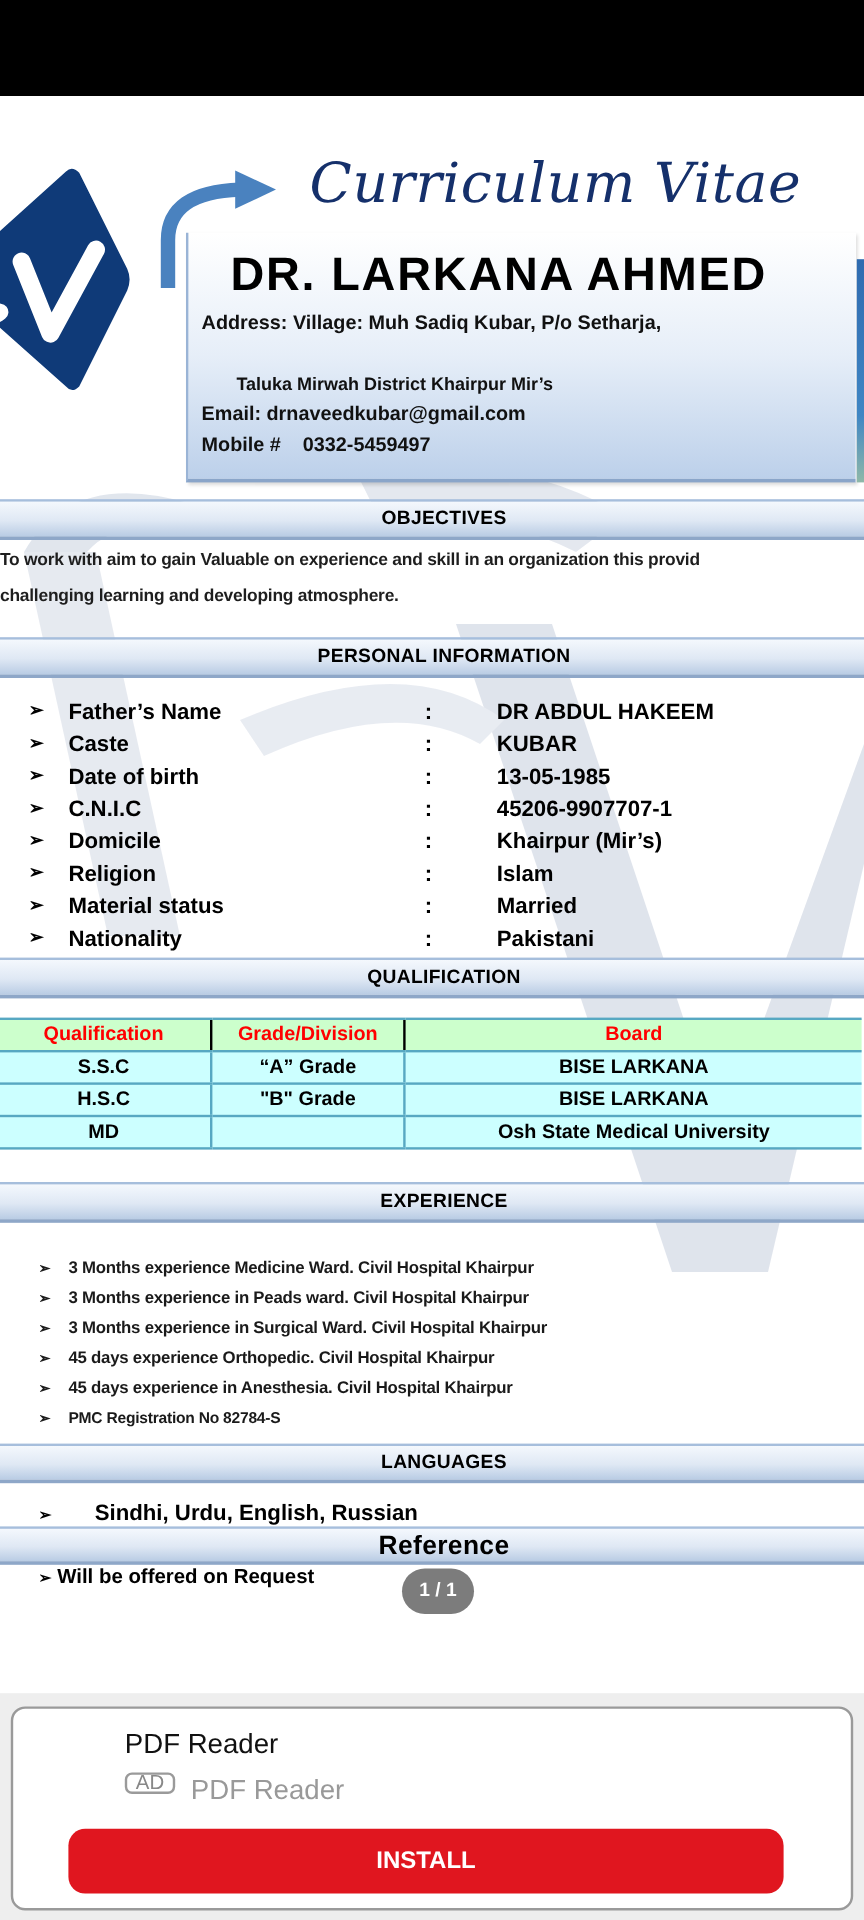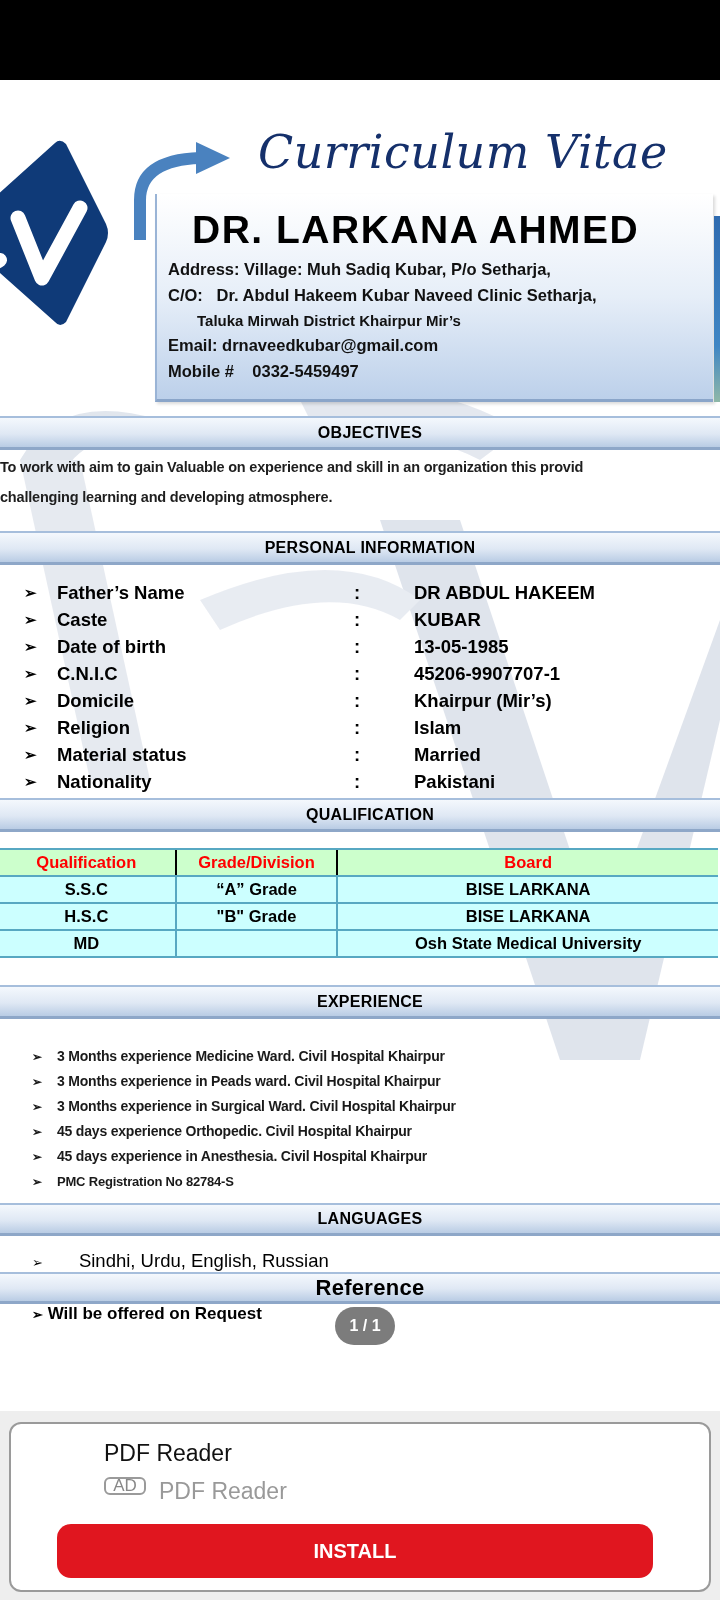--- a/index.html
+++ b/index.html
@@ -49,21 +49,21 @@
   .qtable td { background: #ccffff; color: #000; height: 27px; text-align: center; border: 2px solid #57a8c2; border-right: 0; }
   .qtable td:first-child { border-left: 0; }
   .qtable th.c1, .qtable td.c1 { width: 178px; }
   .qtable th.c2, .qtable td.c2 { width: 162px; }
   .qtable th.c3, .qtable td.c3 { width: 382px; }
 
   
   .exp-item { position: absolute; left: 32px; font-size: 14px; font-weight: bold; color: #1a1a1a; white-space: nowrap; letter-spacing: -0.2px; }
   .exp-item .b { display: inline-block; width: 25px; font-size: 12px; }
 
-  .lang { position: absolute; left: 32px; top: 1170px; font-weight: normal; font-size: 18.5px; color: #000; white-space: pre; }
+  .lang { position: absolute; left: 32px; top: 1170px; font-weight: bold; font-size: 18.5px; color: #000; white-space: pre; }
   .ref { position: absolute; left: 32px; top: 1224px; font-weight: bold; font-size: 17px; color: #000; }
   .ref .b, .lang .b { font-size: 13px; }
 
   .page-badge { position: absolute; left: 335px; top: 1227px; width: 60px; height: 38px; border-radius: 19px; background: rgba(110,110,110,0.9); color: #fff; font-size: 16px; font-weight: bold; display: flex; align-items: center; justify-content: center; }
 
   
   .ad-area { position: absolute; left: 0; top: 1411px; width: 720px; height: 189px; background: #eeeeee; }
   .ad-card { position: absolute; left: 9px; top: 11px; width: 702px; height: 170px; background: #fff; border: 2px solid #9a9a9a; border-radius: 12px; }
   .ad-title { position: absolute; left: 93px; top: 16px; font-size: 23px; color: #111; font-family: "Liberation Sans", sans-serif; }
   .ad-badge { position: absolute; left: 93px; top: 53px; height: 18px; width: 42px; border: 2px solid #9a9a9a; border-radius: 6px; color: #888; font-size: 17px; display: flex; align-items: center; justify-content: center; }
@@ -96,21 +96,20 @@
     <path d="M66 12 L 100 28 L 66 44 Z" fill="#4a82bf"></path>
   </svg>
 
   <div class="cv-title">Curriculum Vitae</div>
 
   <div class="header-box"></div>
   <div class="side-photo"></div>
 
   <div class="doc-name">DR. LARKANA AHMED</div>
   <div class="addr-line" style="top:180px">Address: Village: Muh Sadiq Kubar, P/o Setharja,</div>
-  <div class="addr-line" style="top:206px">C/O:   Dr. Abdul Hakeem Kubar Naveed Clinic Setharja,</div>
   <div class="addr-line" style="top:232px; left:197px; font-size:15px">Taluka Mirwah District Khairpur Mir’s</div>
   <div class="addr-line" style="top:256px">Email: drnaveedkubar@gmail.com</div>
   <div class="addr-line" style="top:282px">Mobile #    0332-5459497</div>
 
   <div class="sec-bar" style="top:336px">
       <span>OBJECTIVES</span>
     </div>
   <div class="objective">
     <div>To work with aim to gain Valuable on experience and skill in an organization this provid</div>
     <div>challenging learning and developing atmosphere.</div>

